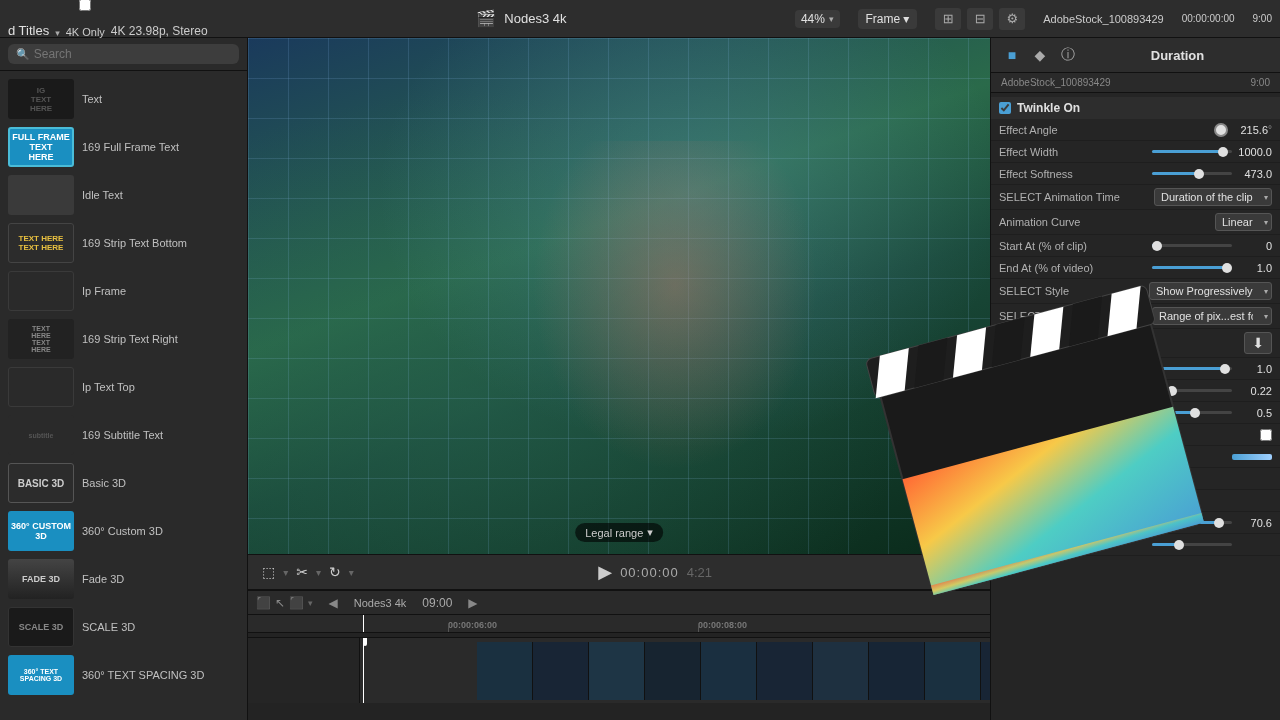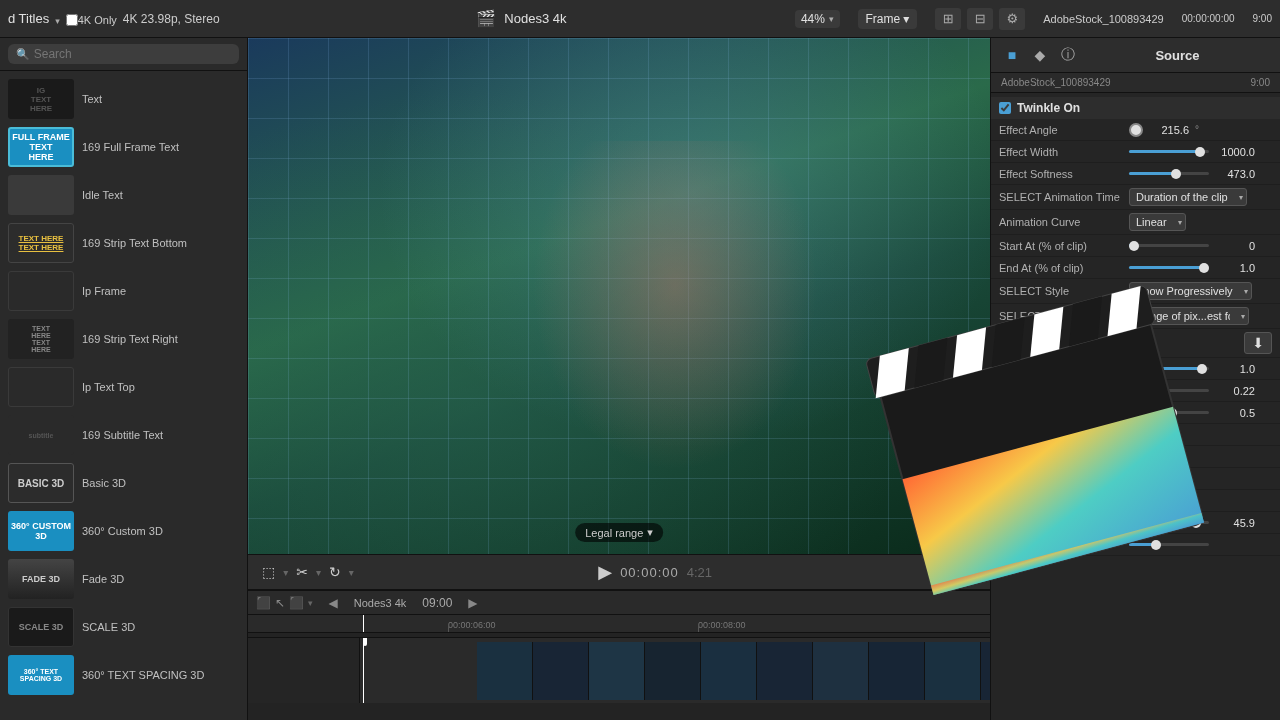--- a/index.html
+++ b/index.html
@@ -34,23 +34,24 @@
       font-weight: 500;
       color: #e0e0e0;
     }
     .chevron-down {
       font-size: 9px;
       color: #aaa;
     }
     .checkbox-label {
       display: flex;
       align-items: center;
-      gap: 0;
+      gap: 15px;
       color: #ccc;
       font-size: 11px;
+      flex-direction: column;
     }
     .checkbox-label input { width: 12px; height: 12px; }
     .resolution-label {
       color: #ccc;
       font-size: 12px;
     }
     .top-bar-center {
       flex: 1;
       display: flex;
       align-items: center;
@@ -185,21 +186,20 @@
       background: #1a8fc1;
       color: white;
       border: 2px solid #4abcd8;
     }
     .thumb-dark { background: #1a1a1a; color: #666; }
     .thumb-strip-bottom {
       background: #2c2c2c;
       color: #e8c040;
       font-size: 8px;
       border: 1px solid #444;
-      text-decoration: underline;
     }
     .thumb-strip-right {
       background: #222;
       color: #888;
       font-size: 8px;
     }
     .thumb-subtitle { background: #2a2a2a; color: #666; font-size: 8px; }
     .thumb-3d-basic {
       background: #2c2c2c;
       color: #ccc;
@@ -397,20 +397,21 @@
       font-size: 12px;
       color: #aaa;
     }
     .timeline-ruler {
       height: 16px;
       background: #2a2a2a;
       position: relative;
       border-bottom: 1px solid #111;
       display: flex;
       align-items: flex-end;
+      font-weight: bold;
     }
     .timeline-tracks {
       flex: 1;
       position: relative;
       overflow: hidden;
     }
     .video-track {
       display: flex;
       align-items: center;
       height: 62px;
@@ -519,22 +520,21 @@
     .param-label {
       font-size: 11px;
       color: #b0b0b0;
       flex: 0 0 130px;
       white-space: nowrap;
     }
     .param-value-area {
       flex: 1;
       display: flex;
       align-items: center;
-      justify-content: flex-start;
-      gap: 6px;
+      justify-content: flex-end;
     }
     .param-value {
       font-size: 11px;
       color: #e0e0e0;
       min-width: 40px;
       text-align: right;
     }
     .param-unit {
       font-size: 10px;
       color: #888;
@@ -831,21 +831,21 @@
         </div>
       </div>
     </div>
   </div>
 
   <div class="right-panel">
     <div class="right-panel-header">
       <button class="panel-icon-btn active">■</button>
       <button class="panel-icon-btn">◆</button>
       <button class="panel-icon-btn">ⓘ</button>
-      <span class="effects-title">Source</span>
+      <span class="effects-title">Duration</span>
     </div>
     <div class="clip-info">
       <span>AdobeStock_100893429</span>
       <span>9:00</span>
     </div>
 
     <div class="effects-content">
       <div class="effect-section">
         <div class="effect-header">
           <input type="checkbox" class="effect-checkbox" checked="" style="">
@@ -912,21 +912,21 @@
           <div class="param-value-area">
             <div class="slider-track">
               <div class="slider-fill" style="width:2%;"></div>
               <div class="slider-thumb" style="left:0%;"></div>
             </div>
             <span class="param-value">0</span>
           </div>
         </div>
 
         <div class="param-row">
-          <span class="param-label">End At (% of clip)</span>
+          <span class="param-label">End At (% of video)</span>
           <div class="param-value-area">
             <div class="slider-track">
               <div class="slider-fill" style="width:90%;"></div>
               <div class="slider-thumb" style="left:87%;"></div>
             </div>
             <span class="param-value">1.0</span>
           </div>
         </div>
 
         <div class="param-row">
@@ -1020,21 +1020,21 @@
           </div>
         </div>
 
         <div class="param-row">
           <span class="param-label"></span>
           <div class="param-value-area">
             <div class="slider-track">
               <div class="slider-fill" style="width:81%;"></div>
               <div class="slider-thumb" style="left:78%;"></div>
             </div>
-            <span class="param-value">45.9</span>
+            <span class="param-value">70.6</span>
           </div>
         </div>
 
         <div class="param-row">
           <span class="param-label">Glow Strength</span>
           <div class="param-value-area">
             <div class="slider-track">
               <div class="slider-fill" style="width:30%;"></div>
               <div class="slider-thumb" style="left:27%;"></div>
             </div>

